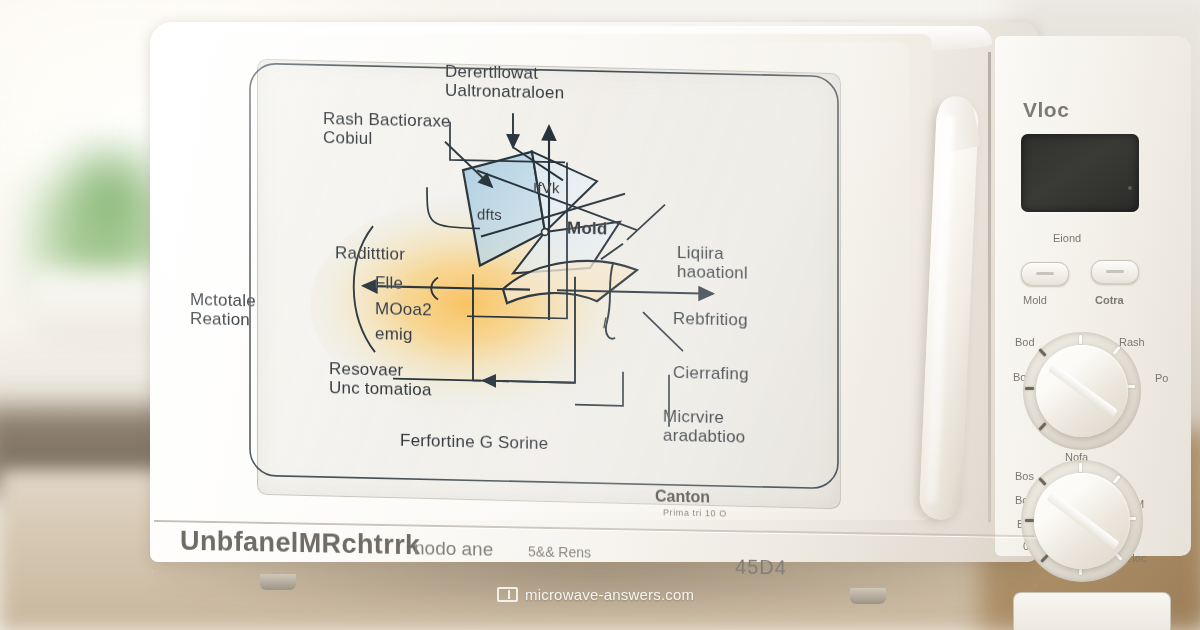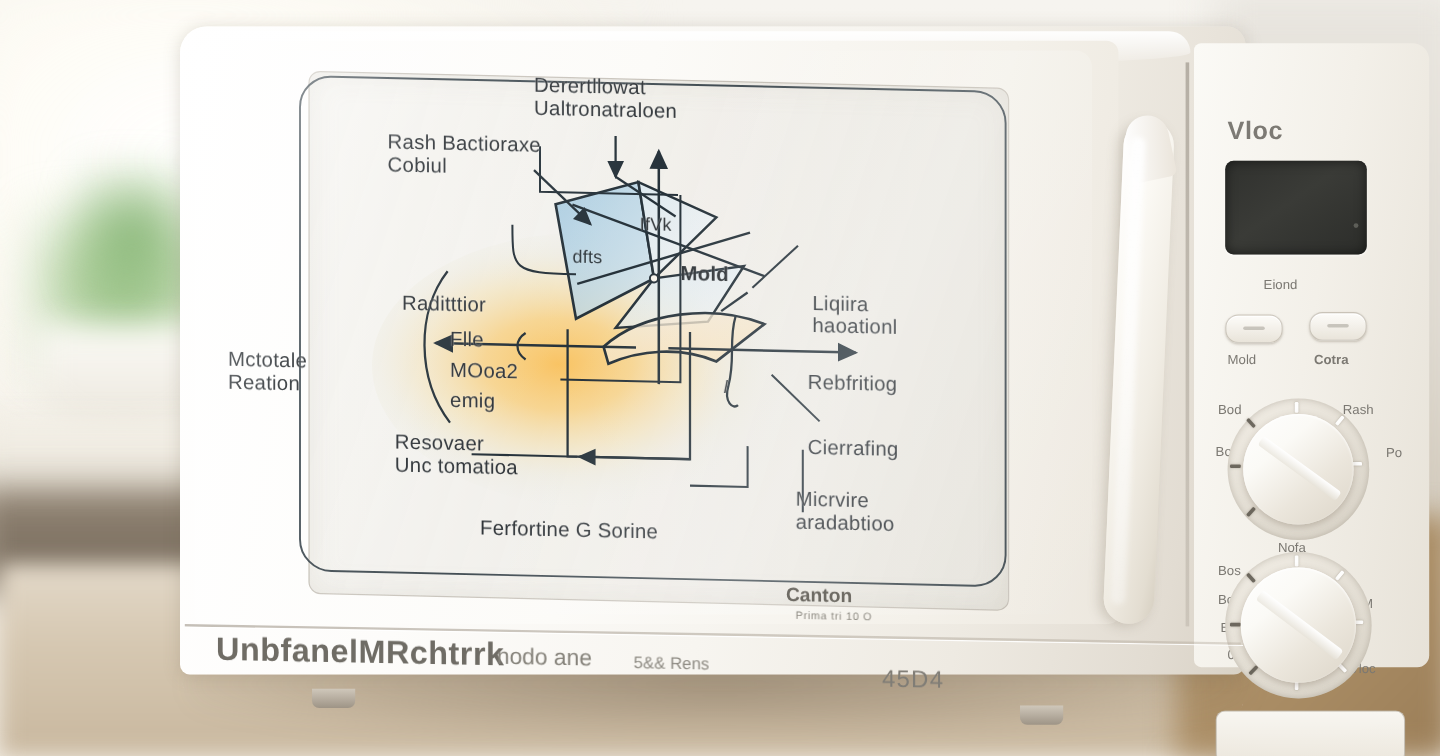--- a/index.html
+++ b/index.html
@@ -755,14 +755,18 @@
 
     <div class="badge-logo">Canton</div>
     <div class="badge-sub">Prima tri 10 O</div>
 
     <div class="chassis-text model-main">UnbfanelMRchtrrk</div>
     <div class="chassis-text model-sub">nodo ane</div>
     <div class="chassis-text model-sub2">5&amp;&amp; Rens</div>
     <div class="chassis-text model-code">45D4</div>
   </div>
 
+  <div class="watermark">
+    <span class="wm-icon"></span>
+    <span class="wm-text">microwave-answers.com</span>
+  </div>
 
 </div>
 
 </body></html>

